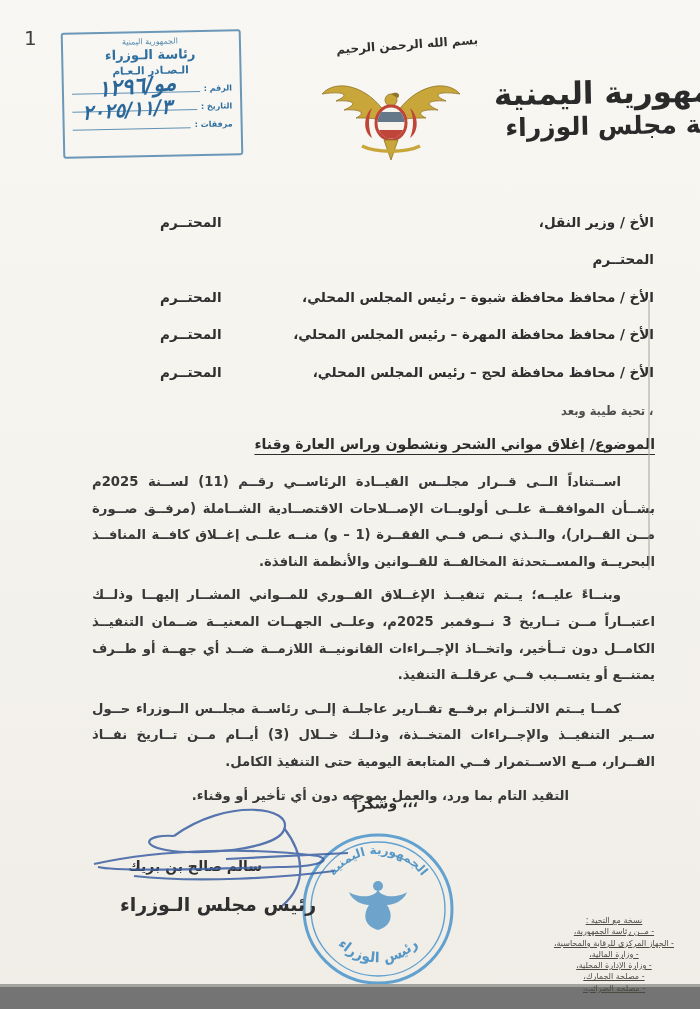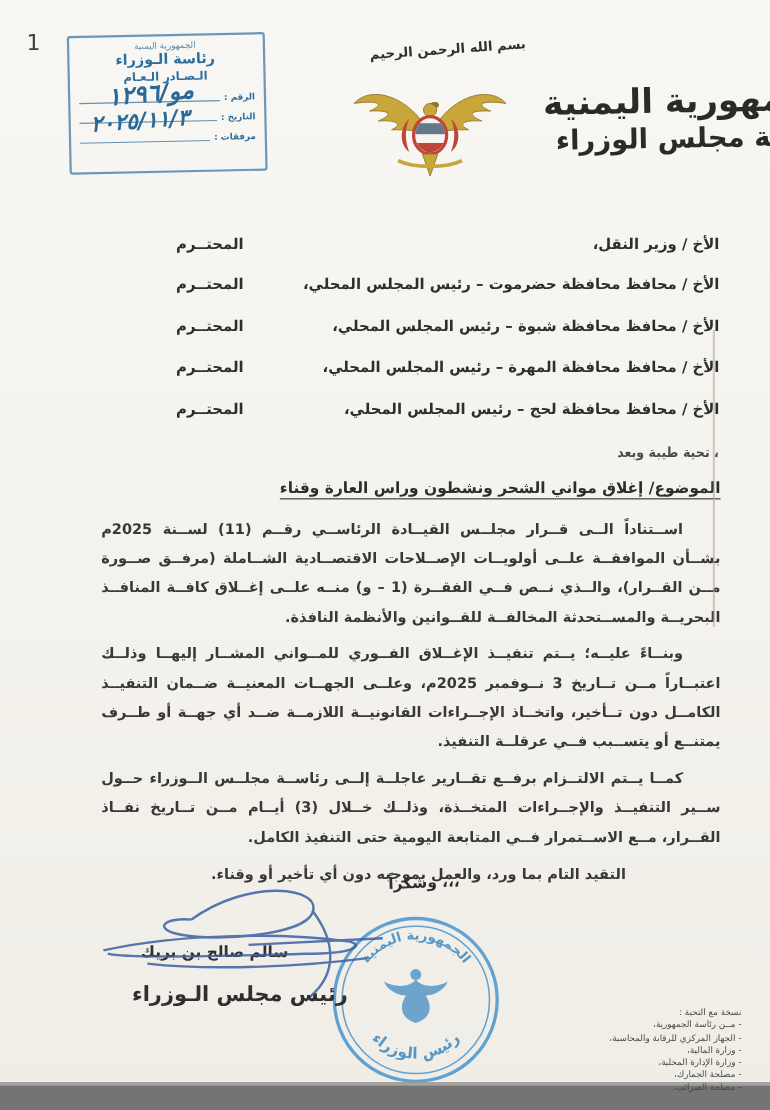--- a/index.html
+++ b/index.html
@@ -47,22 +47,22 @@
     font-size:13.2px;font-weight:bold;color:#383838;line-height:26.6px;}
   .body-text p{margin:0 0 7px 0;text-indent:34px;}
   .body-text .closing{margin:0;text-indent:0;text-align:right;padding-left:0;padding-right:86px;}
   .thanks{position:absolute;right:282px;top:795px;font-size:14px;font-weight:bold;color:#2f2f2f;transform:rotate(-2deg);}
   
   .sig-scribble{position:absolute;left:76px;top:796px;z-index:12;}
   .sig-name{position:absolute;left:128px;top:858px;font-size:14px;font-weight:bold;color:#2f2f2f;z-index:11;white-space:nowrap;letter-spacing:1px;}
   .sig-title{position:absolute;left:120px;top:893px;font-size:19px;font-weight:bold;color:#2f2f2f;z-index:11;white-space:nowrap;letter-spacing:2px;}
   .round-stamp{position:absolute;left:299px;top:830px;z-index:10;opacity:.92;}
   
-  .cc{position:absolute;right:26px;top:915px;z-index:30;direction:rtl;text-align:right;
-    font-size:8px;line-height:11.3px;color:#4a4a42;}
+  .cc{position:absolute;right:26px;top:915px;z-index:30;direction:rtl;text-align:center;
+    font-size:8px;line-height:11.3px;color:#4a4a42;text-decoration:underline;}
   
   .band{position:absolute;left:0;top:984px;width:700px;height:25px;background:#747474;border-top:3px solid #a3a39f;z-index:20;}
   .scan-line{position:absolute;left:648px;top:300px;width:2px;height:270px;background:rgba(175,170,158,.55);}
 </style>
 </head>
 <body>
 
 <div class="page">
 
   <div class="page-number">1</div>
@@ -111,21 +111,20 @@
     <div class="country">الجمهورية اليمنية</div>
     <div class="office">رئاسة مجلس الوزراء</div>
   </div>
 
   <div class="recipients">
     <div class="recipient-row">
       <span class="to">الأخ / وزير النقل،</span>
       <span class="honorific">المحتــرم</span>
     </div>
     <div class="recipient-row">
-      <span class="to">الأخ / محافظ محافظة حضرموت – رئيس المجلس المحلي،</span>
       <span class="honorific">المحتــرم</span>
     </div>
     <div class="recipient-row">
       <span class="to">الأخ / محافظ محافظة شبوة – رئيس المجلس المحلي،</span>
       <span class="honorific">المحتــرم</span>
     </div>
     <div class="recipient-row">
       <span class="to">الأخ / محافظ محافظة المهرة – رئيس المجلس المحلي،</span>
       <span class="honorific">المحتــرم</span>
     </div>

